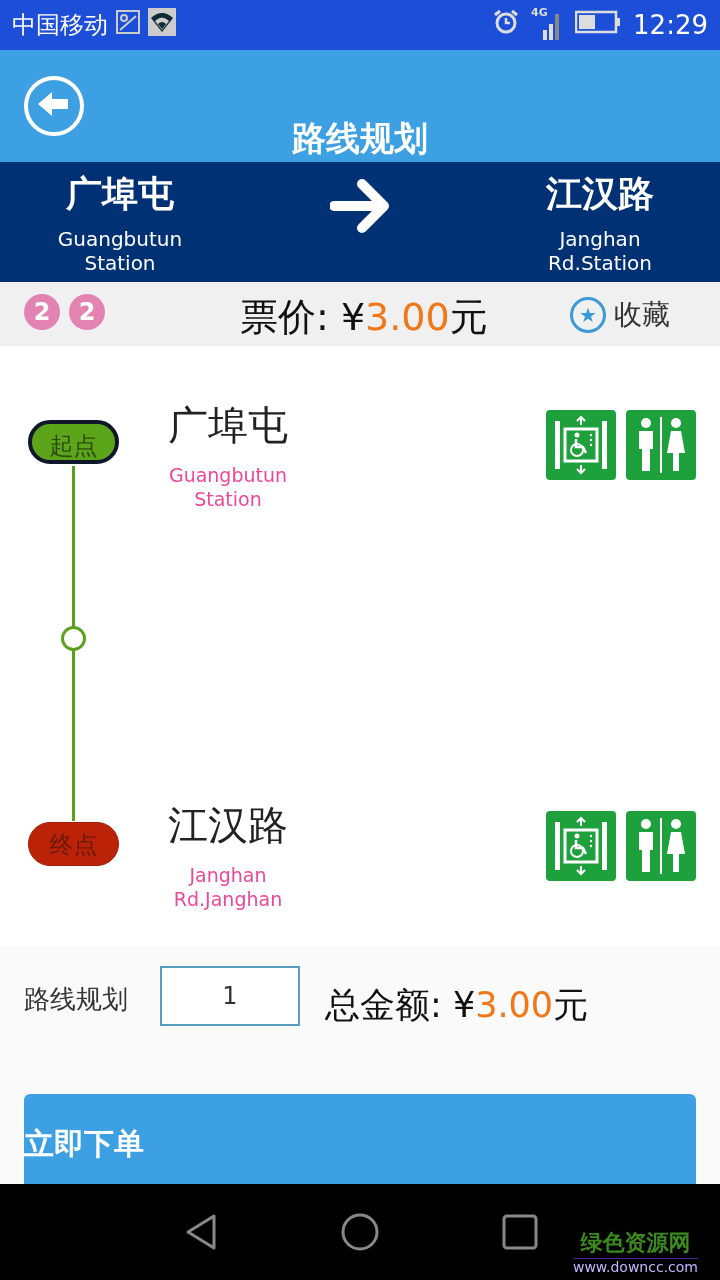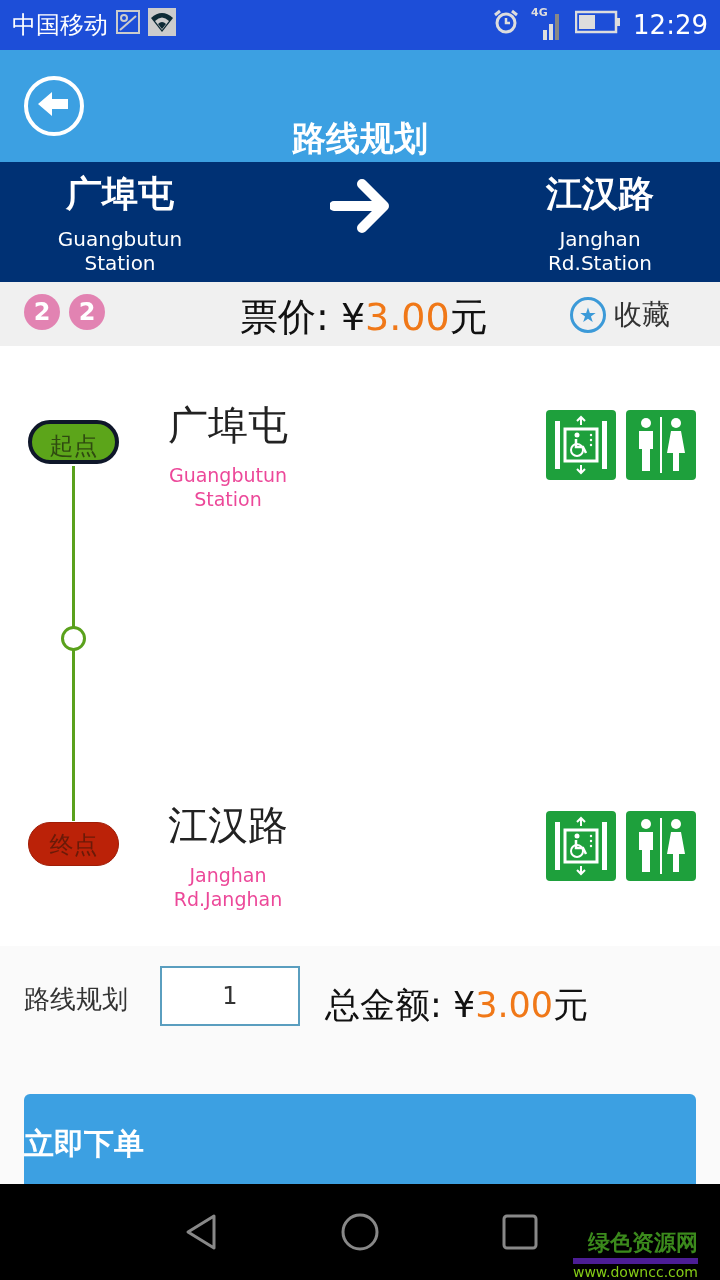--- a/index.html
+++ b/index.html
@@ -37,22 +37,22 @@
   .fac { width: 70px; height: 70px; background: #1ea03c; border-radius: 4px; display: flex; align-items: center; justify-content: center; }
   .qty-area { position: absolute; top: 946px; left: 0; width: 720px; height: 238px; background: #fafafa; }
   .qty-label { position: absolute; left: 24px; top: 36px; font-size: 26px; color: #333; }
   .qty-input { position: absolute; left: 160px; top: 20px; width: 140px; height: 60px; border: 2px solid #5a9ebf; background: #fff; font-size: 24px; text-align: center; color: #333; font-family: "DejaVu Sans", sans-serif; }
   .total { position: absolute; left: 325px; top: 36px; font-size: 35px; color: #111; }
   .total .amt { color: #f07818; }
   .order-btn { position: absolute; left: 24px; top: 148px; width: 672px; height: 100px; background: #3ca0e2; border-radius: 6px; color: #fff; font-size: 30px; font-weight: bold; line-height: 100px; }
   .navbar { position: absolute; top: 1184px; left: 0; width: 720px; height: 96px; background: #000; }
   .nav-btn { position: absolute; top: 28px; }
   .watermark { position: absolute; right: 22px; top: 44px; text-align: right; }
-  .wm-cn { color: #3b8a1c; font-size: 22px; font-weight: bold; border-bottom: 6px solid #4c1d95; }
-  .wm-en { color: #84cc16; font-size: 14px; }
+  .wm-cn { color: #3b8a1c; font-size: 22px; font-weight: bold; border-bottom: 1px solid #4c1d95; text-align: center; }
+  .wm-en { color: #c4b5fd; font-size: 14px; }
 </style>
 </head>
 <body>
 
 <div class="statusbar">
   <div class="sb-left">
     <span>中国移动</span>
     <span class="sb-icon">
       <svg width="24" height="24" viewBox="0 0 24 24">
           <rect x="1" y="1" width="22" height="22" fill="none" stroke="#ccc" stroke-width="2"></rect>

